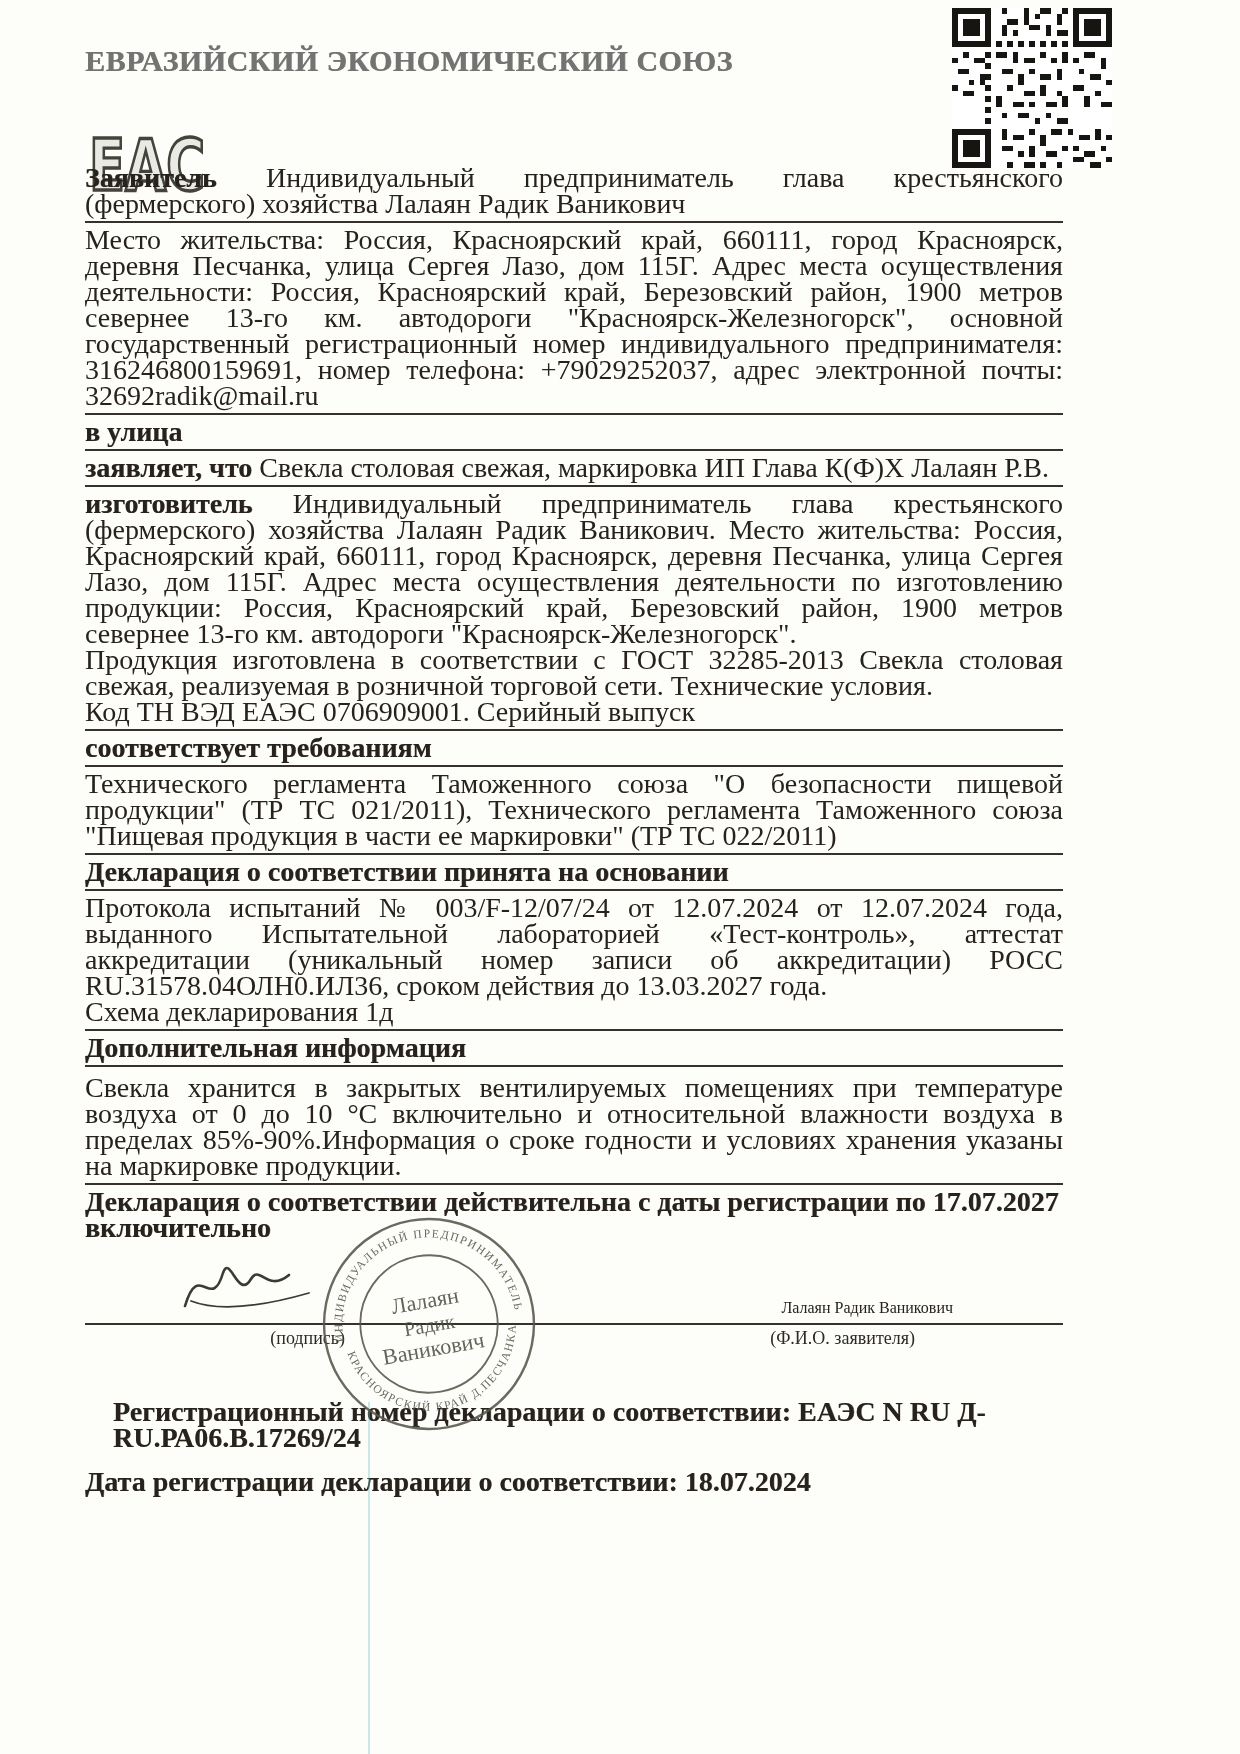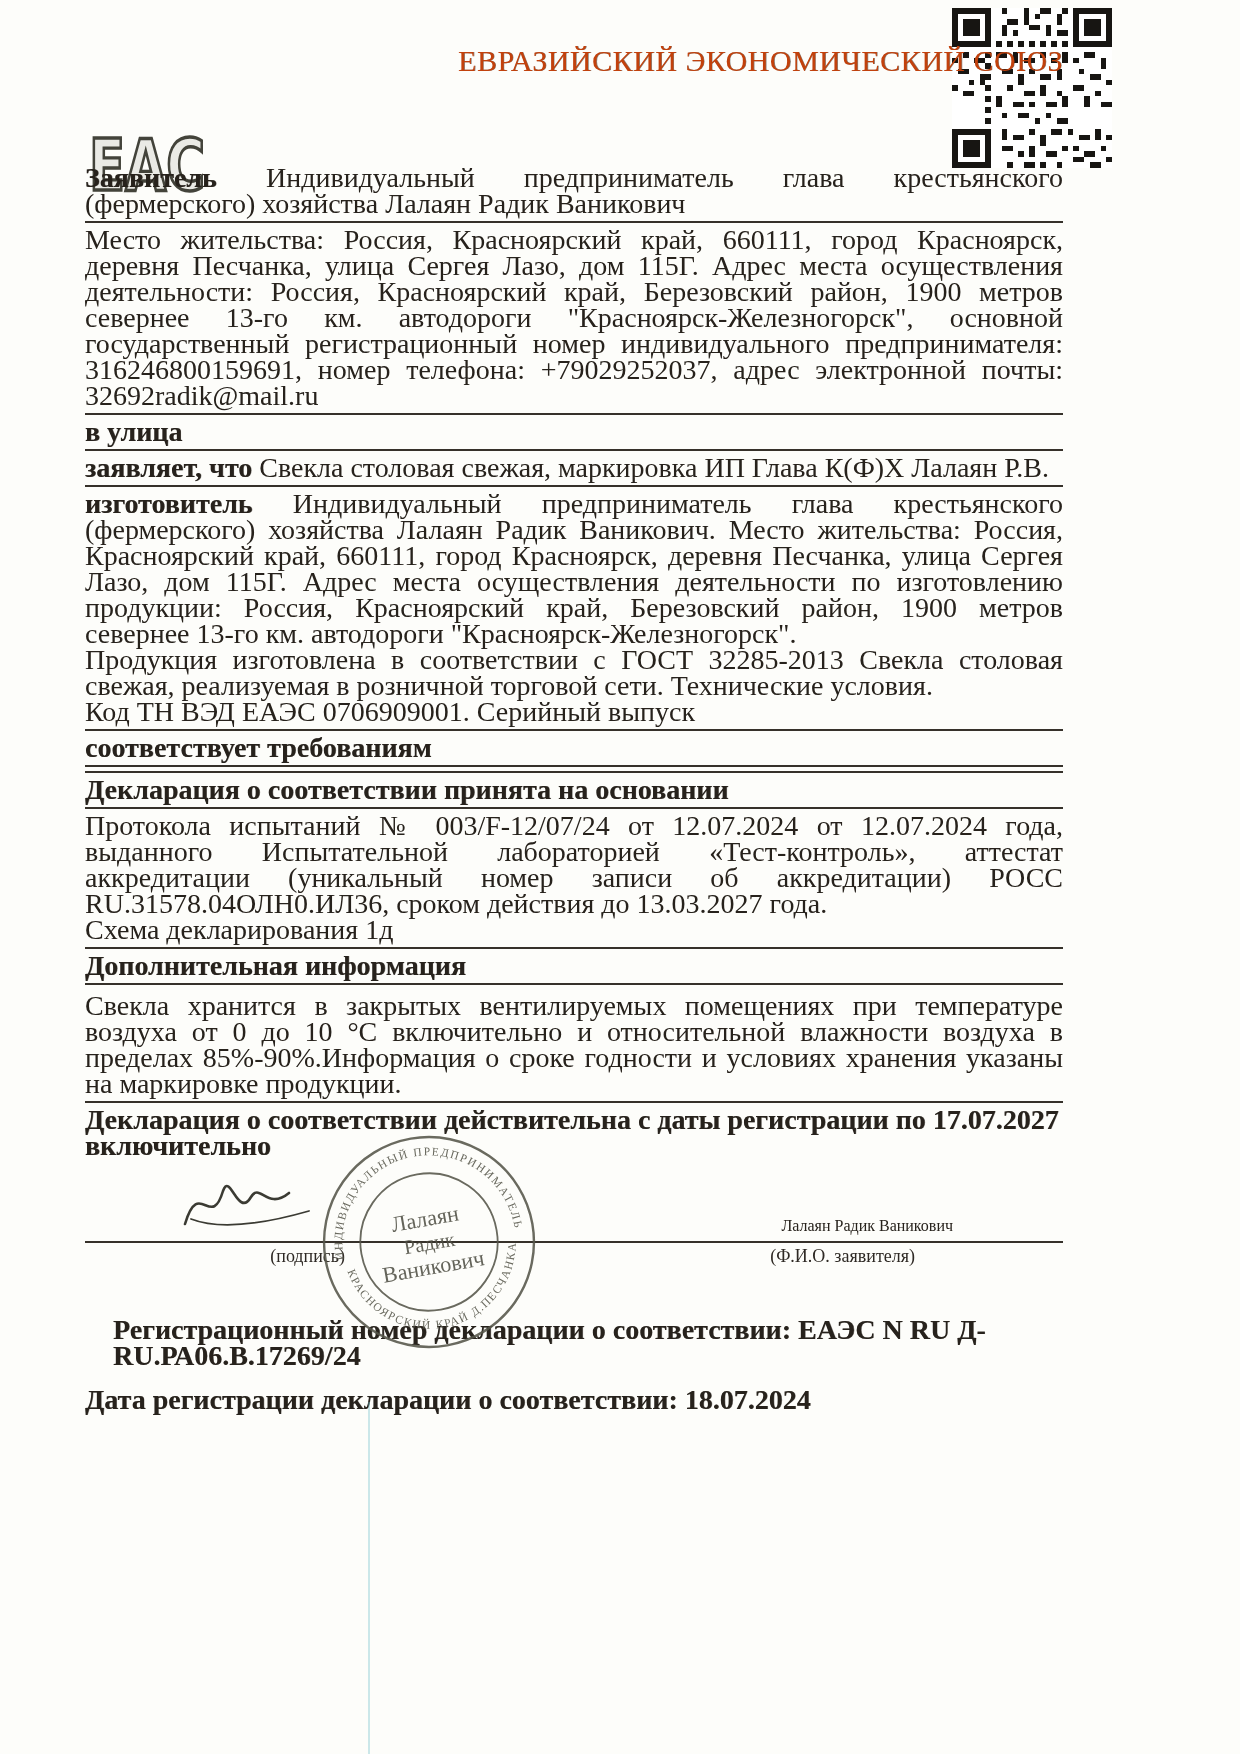--- a/index.html
+++ b/index.html
@@ -4,22 +4,22 @@
 <style>
   * { margin:0; padding:0; box-sizing:border-box; }
   html,body { background:#ffffff; }
   .page {
     position:relative; width:1240px; height:1754px;
     background:#fdfdfa;
     font-family:"Liberation Serif", serif;
     color:#27221c; overflow:hidden;
   }
   .content { position:absolute; left:85px; top:0; width:978px; }
-  .hdr-line { text-align:right; font-weight:normal; font-size:30px; line-height:37px;
-    letter-spacing:.5px; color:#c2410c; text-shadow:.6px .3px 0 rgba(45,40,33,.55); }
+  .hdr-line { text-align:left; font-weight:bold; font-size:30px; line-height:37px;
+    letter-spacing:.5px; color:#737373; text-shadow:.6px .3px 0 rgba(45,40,33,.55); }
   .hdr { margin-top:42px; }
   p.para { font-size:28px; line-height:26px; text-align:justify; }
   p.single { text-align:left; }
   .b { font-weight:bold; text-shadow:.4px .2px 0 rgba(45,40,33,.5); }
   .rule { border-top:2px solid #36312a; margin:4px 0 4px 0; }
   .eac-logo { position:absolute; left:86px; top:110px; width:122px; height:100px; }
   .qr { position:absolute; left:950px; top:8px; width:164px; height:160px; }
   .sig-row { position:relative; height:78px; border-bottom:2px solid #36312a; margin-top:6px; }
   .signature-svg { position:absolute; left:92px; bottom:2px; width:170px; height:70px; }
   .sig-name { position:absolute; right:110px; bottom:6px; font-size:16px; }
@@ -89,20 +89,21 @@
     <p class="para"><span class="b">изготовитель</span> <span>Индивидуальный предприниматель глава крестьянского (фермерского) хозяйства Лалаян Радик Ваникович. Место жительства: Россия, Красноярский край, 660111, город Красноярск, деревня Песчанка, улица Сергея Лазо, дом 115Г. Адрес места осуществления деятельности по изготовлению продукции: Россия, Красноярский край, Березовский район, 1900 метров севернее 13-го км. автодороги "Красноярск-Железногорск".</span></p>
     <p class="para">Продукция изготовлена в соответствии с ГОСТ 32285-2013 Свекла столовая свежая, реализуемая в розничной торговой сети. Технические условия.</p>
     <p class="para single">Код ТН ВЭД ЕАЭС 0706909001. Серийный выпуск</p>
 
     <div class="rule"></div>
 
     <p class="para single b">соответствует требованиям</p>
 
     <div class="rule"></div>
 
+    <p class="para" style="margin-top:4px;">Технического регламента Таможенного союза "О безопасности пищевой продукции" (ТР ТС 021/2011), Технического регламента Таможенного союза "Пищевая продукция в части ее маркировки" (ТР ТС 022/2011)</p>
 
     <div class="rule"></div>
 
     <p class="para single b">Декларация о соответствии принята на основании</p>
 
     <div class="rule"></div>
 
     <p class="para" style="margin-top:0;">Протокола испытаний № 003/F-12/07/24 от 12.07.2024 от 12.07.2024 года, выданного Испытательной лабораторией «Тест-контроль», аттестат аккредитации (уникальный номер записи об аккредитации) РОСС RU.31578.04ОЛН0.ИЛ36, сроком действия до 13.03.2027 года.</p>
     <p class="para single">Схема декларирования 1д</p>
 

